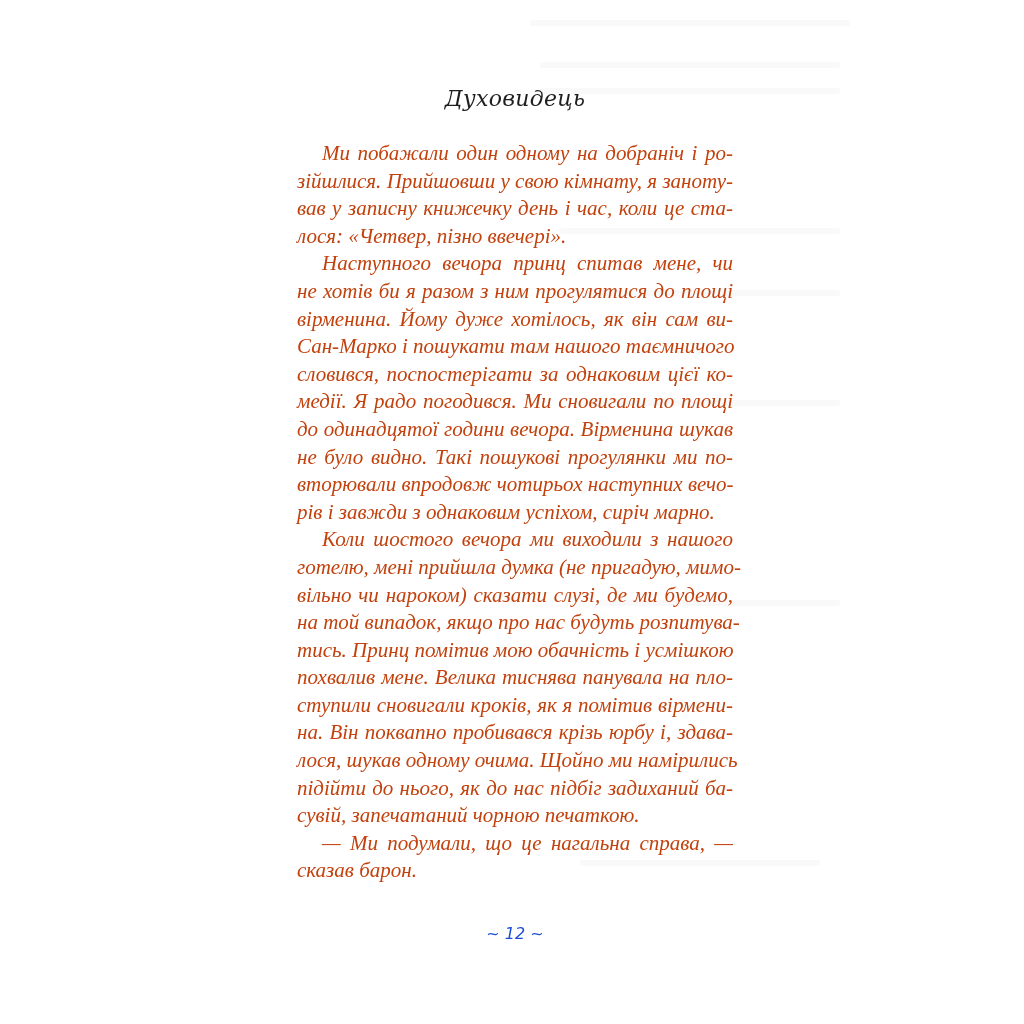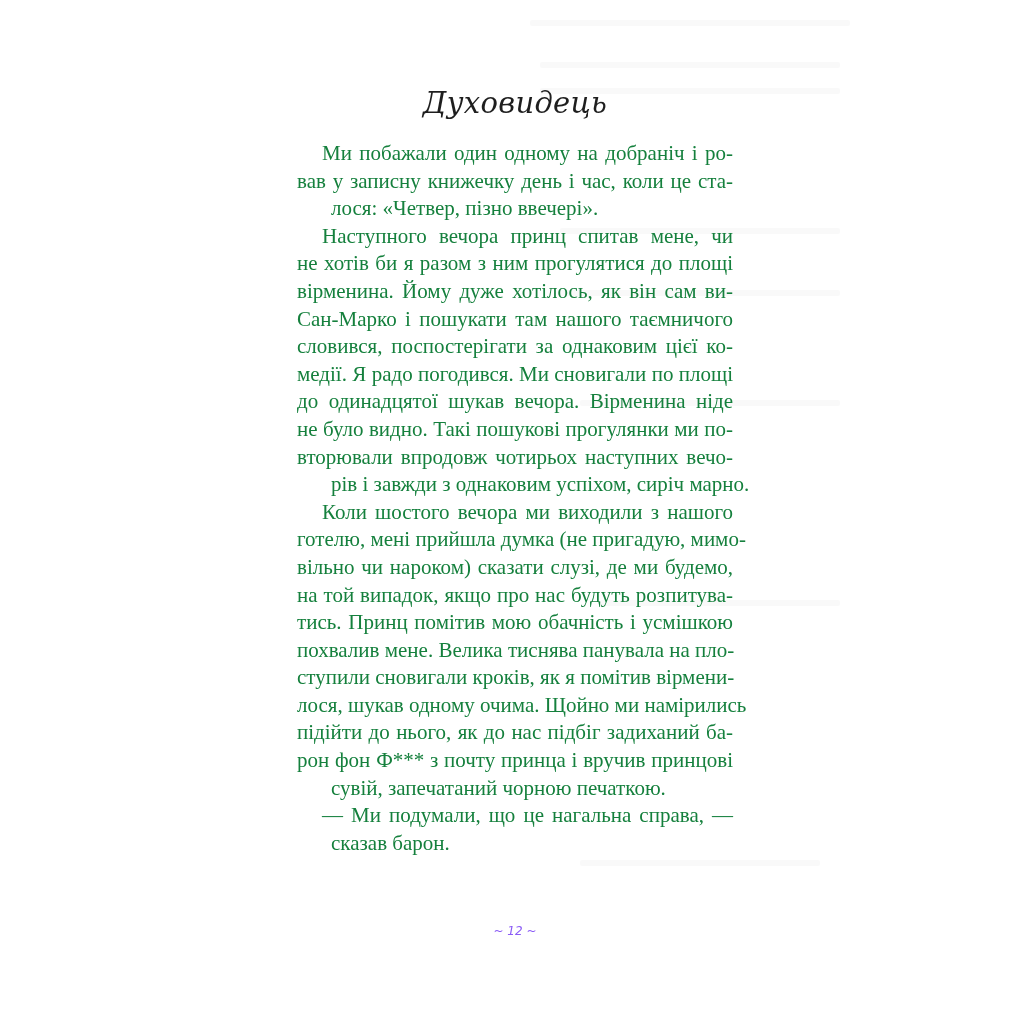--- a/index.html
+++ b/index.html
@@ -38,53 +38,54 @@
       height: 1024px;
     }
     .running-head {
       position: absolute;
       left: 0;
       width: 436px;
       top: 86px;
       text-align: center;
       font-family: "DejaVu Serif", serif;
       font-style: italic;
-      font-size: 29px;
+      font-size: 22px;
       color: #1e1e1e;
       letter-spacing: 0.3px;
     }
     .body-text {
       position: absolute;
       left: 0;
       top: 140px;
       width: 436px;
     }
     .line {
       display: block;
       height: 27.6px;
       line-height: 27.6px;
       font-size: 21px;
       text-align: justify;
       text-align-last: justify;
       white-space: nowrap;
       overflow: visible;
-      color: #15803d;
+      color: #c2410c;
+      font-style: italic;
     }
     .line.indent { padding-left: 25px; }
-    .line.last { text-align-last: left; margin-left: 34px; }
+    .line.last { text-align-last: left; }
     .page-number {
       position: absolute;
       left: 0;
       width: 436px;
       top: 924px;
       text-align: center;
       font-family: "DejaVu Sans", sans-serif;
       font-style: italic;
-      font-size: 12px;
-      color: #8b5cf6;
+      font-size: 16px;
+      color: #1d4ed8;
     }
   </style>
 </head>
 <body>
 
 <div class="bleed">
   <div class="bl" style="top:20px;left:10px;width:320px;"></div>
   <div class="bl" style="top:62px;left:20px;width:300px;"></div>
   <div class="bl" style="top:88px;left:20px;width:300px;"></div>
   <div class="bl" style="top:228px;left:40px;width:280px;"></div>
@@ -93,46 +94,47 @@
   <div class="bl" style="top:600px;left:80px;width:240px;"></div>
   <div class="bl" style="top:860px;left:60px;width:240px;"></div>
 </div>
 
 <div class="page">
   <div class="running-head">Духовидець</div>
 
   <div class="body-text">
     <div>
       <span class="line indent">Ми побажали один одному на добраніч і ро-</span>
+      <span class="line">зійшлися. Прийшовши у свою кімнату, я заноту-</span>
       <span class="line">вав у записну книжечку день і час, коли це ста-</span>
       <span class="line last">лося: «Четвер, пізно ввечері».</span>
     </div>
     <div>
       <span class="line indent">Наступного вечора принц спитав мене, чи</span>
       <span class="line">не хотів би я разом з ним прогулятися до площі</span>
       <span class="line">вірменина. Йому дуже хотілось, як він сам ви-</span>
       <span class="line">Сан-Марко і пошукати там нашого таємничого</span>
       <span class="line">словився, поспостерігати за однаковим цієї ко-</span>
       <span class="line">медії. Я радо погодився. Ми сновигали по площі</span>
-      <span class="line">до одинадцятої шукав вечора. Вірменина ніде</span>
+      <span class="line">до одинадцятої години вечора. Вірменина шукав</span>
       <span class="line">не було видно. Такі пошукові прогулянки ми по-</span>
       <span class="line">вторювали впродовж чотирьох наступних вечо-</span>
       <span class="line last">рів і завжди з однаковим успіхом, сиріч марно.</span>
     </div>
     <div>
       <span class="line indent">Коли шостого вечора ми виходили з нашого</span>
       <span class="line">готелю, мені прийшла думка (не пригадую, мимо-</span>
       <span class="line">вільно чи нароком) сказати слузі, де ми будемо,</span>
       <span class="line">на той випадок, якщо про нас будуть розпитува-</span>
       <span class="line">тись. Принц помітив мою обачність і усмішкою</span>
       <span class="line">похвалив мене. Велика тиснява панувала на пло-</span>
       <span class="line">ступили сновигали кроків, як я помітив вірмени-</span>
+      <span class="line">на. Він поквапно пробивався крізь юрбу і, здава-</span>
       <span class="line">лося, шукав одному очима. Щойно ми намірились</span>
       <span class="line">підійти до нього, як до нас підбіг задиханий ба-</span>
-      <span class="line">рон фон Ф*** з почту принца і вручив принцові</span>
       <span class="line last">сувій, запечатаний чорною печаткою.</span>
     </div>
     <div>
       <span class="line indent">— Ми подумали, що це нагальна справа, —</span>
       <span class="line last">сказав барон.</span>
     </div>
   </div>
 
   <div class="page-number">~ 12 ~</div>
 </div>

